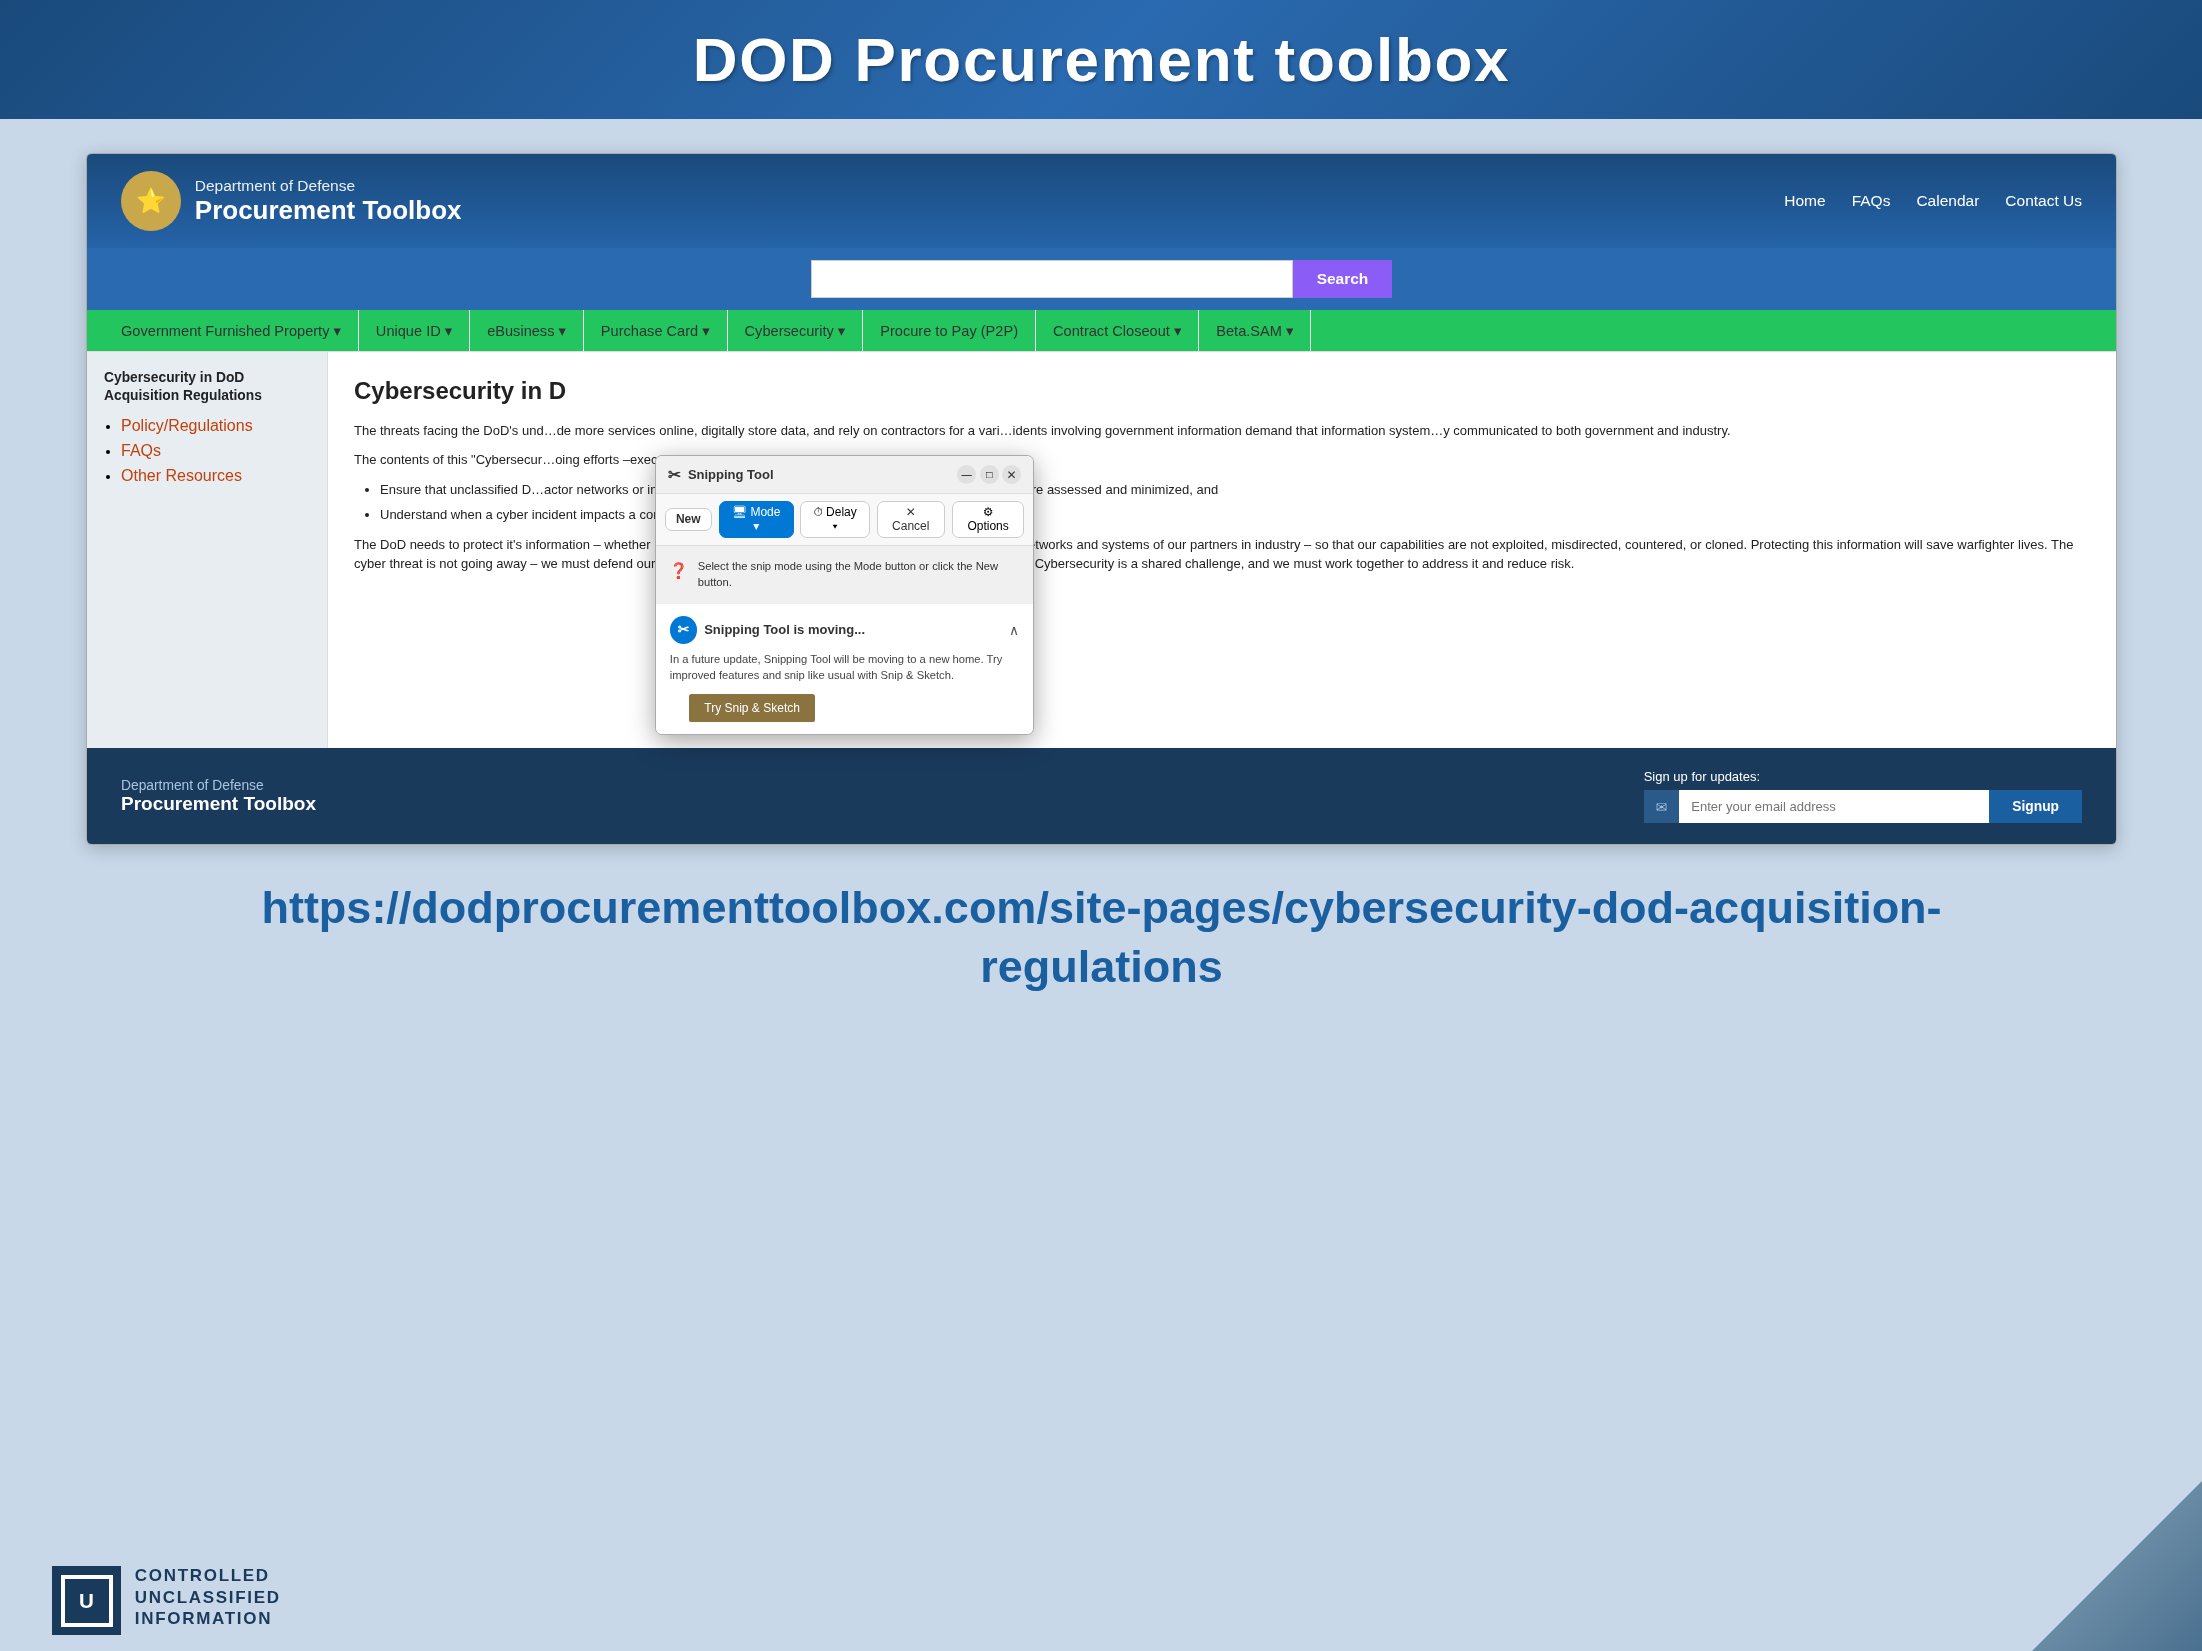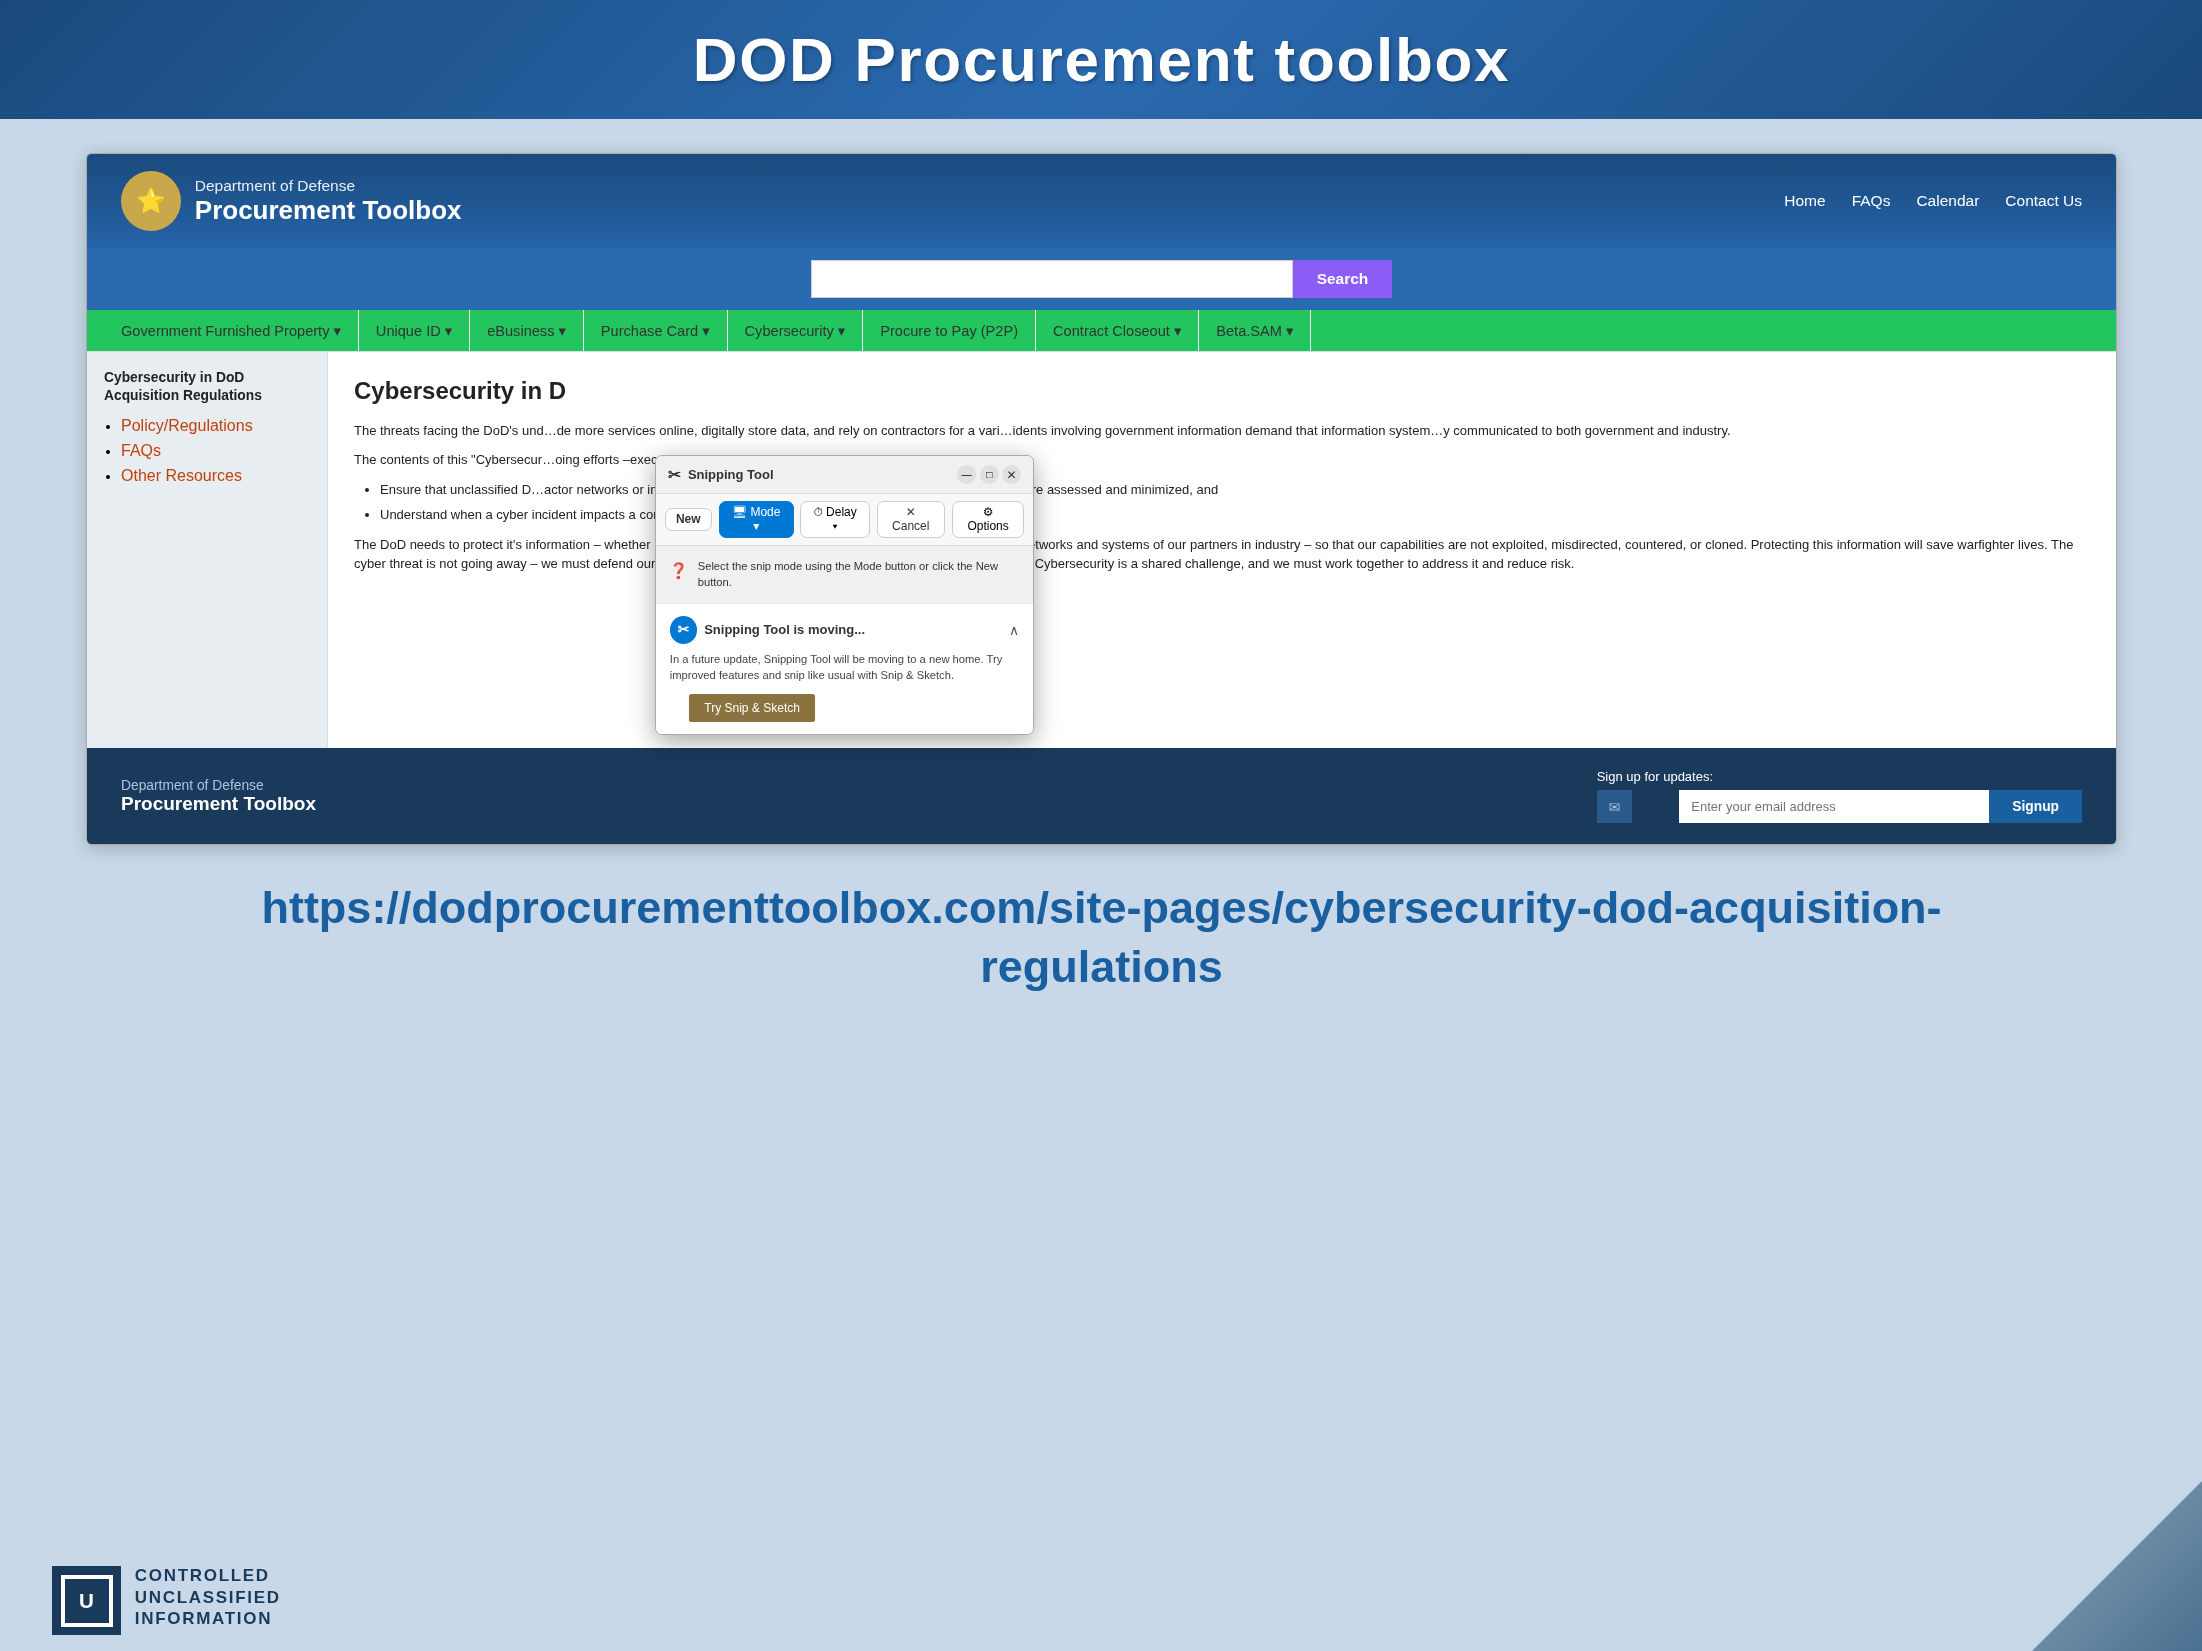--- a/index.html
+++ b/index.html
@@ -246,21 +246,20 @@
       display: flex;
       align-items: center;
       font-size: 13.8px;
     }
     .footer-email-input {
       width: 310px;
       height: 33px;
       border: none;
       padding: 0 12px;
       font-size: 13px;
-      margin-left: 47px;
     }
     .footer-signup-btn {
       background: #1a5fa0;
       color: #fff;
       border: none;
       padding: 0 23px;
       height: 33px;
       font-size: 13.8px;
       cursor: pointer;
       font-weight: bold;

